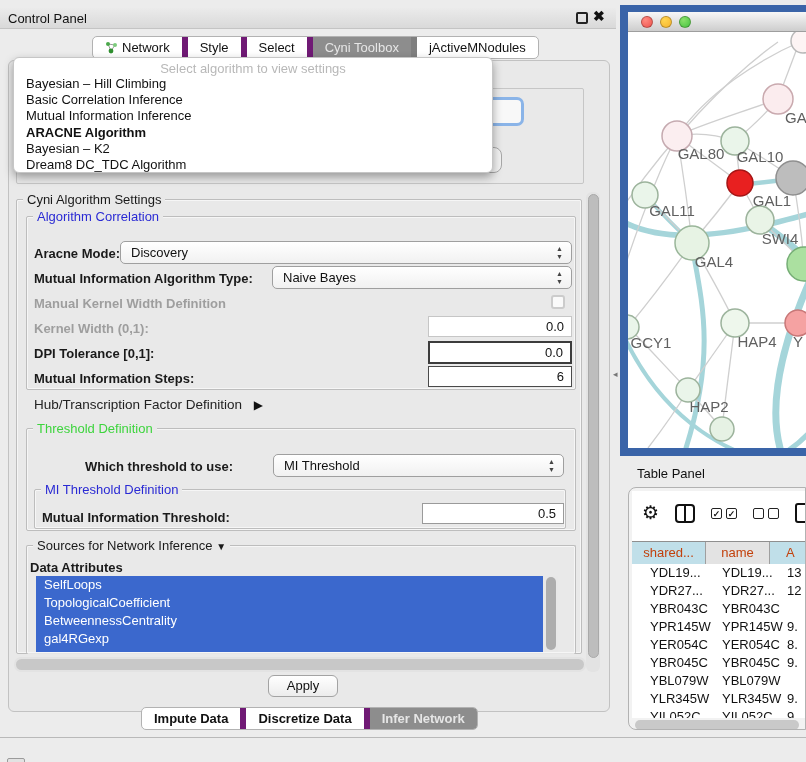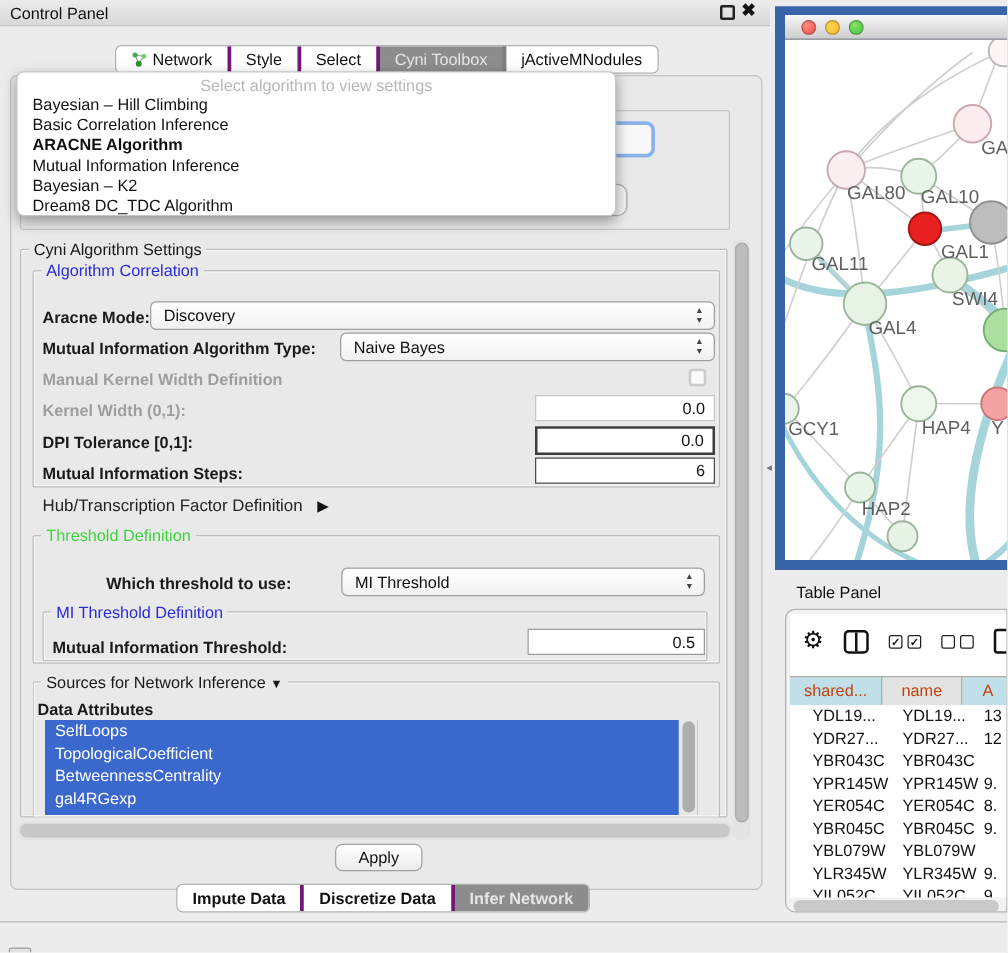--- a/index.html
+++ b/index.html
@@ -3,28 +3,28 @@
 <meta charset="utf-8">
 <style>
   * { margin:0; padding:0; box-sizing:border-box; }
   body { font-family:"Liberation Sans", sans-serif; }
   #app { position:relative; width:806px; height:762px; background:#ececec; overflow:hidden; font-size:13px; color:#1a1a1a; }
   .abs { position:absolute; }
   .b { font-weight:bold; }
   .gray { color:#9e9e9e; }
 
   
-  .cp-header { left:0; top:0; width:616px; height:21px; background:linear-gradient(#ebebeb,#d9d9d9); border-bottom:1px solid #c4c4c4;padding-left:32px; }
+  .cp-header { left:0; top:8px; width:616px; height:21px; background:linear-gradient(#ebebeb,#d9d9d9); border-bottom:1px solid #c4c4c4;padding-left:32px; }
   .cp-title { position:absolute; left:8px; top:3px; font-size:13px; color:#111; }
   .float-icon { position:absolute; left:576px; top:4px; width:12px; height:12px; border:2px solid #222; border-radius:2px; }
   .close-icon { position:absolute; left:593px; top:0; font-size:14px; font-weight:bold; color:#111; }
 
   
   .seg { display:flex; background:#fff; border:1px solid #b2b2b2; border-radius:5px; overflow:hidden; height:23px; }
-  .seg .tab { padding:0 12px; line-height:22px; border-right:3px solid #701a75; color:#111; display:flex; align-items:center; gap:4px; white-space:nowrap; }
+  .seg .tab { padding:0 12px; line-height:22px; border-right:6px solid #701a75; color:#111; display:flex; align-items:center; gap:4px; white-space:nowrap; }
   .seg .tab:last-child { border-right:none; }
   .seg .tab.sel { background:#8d8d8d; color:#e6e6e6; border-right-color:#7f7f7f; }
 
   .cp-body { left:8px; top:60px; width:602px; height:652px; background:#e9e9e9; border:1px solid #c2c2c2; border-radius:6px; }
 
   
   .popup { left:13px; top:57px; width:480px; height:116px; background:#fff; border:1px solid #c6c6c6; border-radius:6px; box-shadow:0 4px 10px rgba(0,0,0,.35); z-index:10; padding-top:3px; }
   .popup .ph { text-align:center; color:#b8b8b8; height:15px; font-size:13px; }
   .popup .it { padding-left:12px; height:16.2px; line-height:16.2px; font-size:13px; color:#111; white-space:nowrap; }
 
@@ -114,22 +114,22 @@
   <div class="abs cp-body"></div>
 
   <div class="abs frag-group"></div>
   <div class="abs frag-combo-blue"></div>
   <div class="abs frag-combo"></div>
 
   <div class="abs popup">
     <div class="ph">Select algorithm to view settings</div>
     <div class="it">Bayesian – Hill Climbing</div>
     <div class="it">Basic Correlation Inference</div>
+    <div class="it">Mutual Information Inference</div>
     <div class="it b">ARACNE Algorithm</div>
-    <div class="it">Mutual Information Inference</div>
     <div class="it">Bayesian – K2</div>
     <div class="it">Dream8 DC_TDC Algorithm</div>
   </div>
 
   <div class="abs grp" style="left:16px; top:199px; width:566px; height:455px;">
     <div class="grp-label">Cyni Algorithm Settings</div>
   </div>
 
   <div class="abs grp" style="left:26px; top:216px; width:550px; height:174px;">
     <div class="grp-label blue-label">Algorithm Correlation</div>

